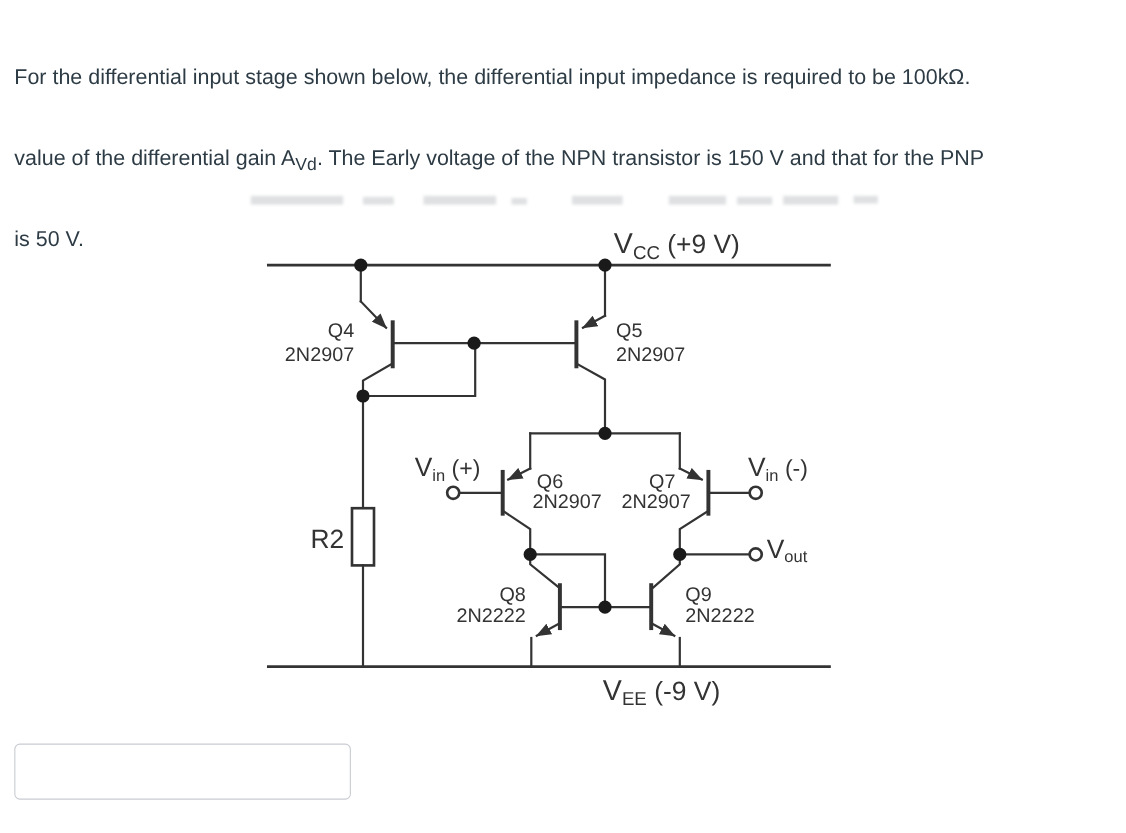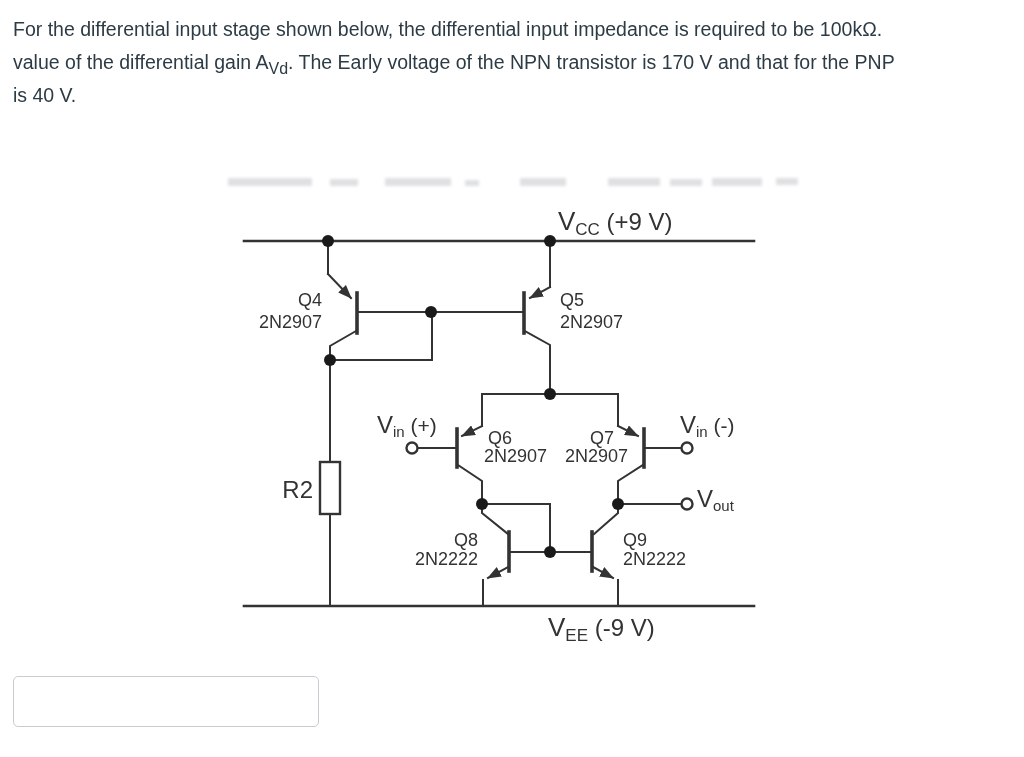--- a/index.html
+++ b/index.html
@@ -6,21 +6,21 @@
   body{
     position:relative;
     width:1024px;height:757px;
     font-family:"Liberation Sans", sans-serif;
     overflow:hidden;
   }
   .problem{
     position:absolute;left:13px;top:13px;width:1000px;
     color:#2d3b45;font-size:19.5px;line-height:33px;
   }
-  .problem .pline{display:block;white-space:nowrap;}
+  .problem .pline{display:block;white-space:nowrap;margin-top:41px;}
   .problem sub{font-size:16px;line-height:0;}
   .figure{position:absolute;left:0;top:14px;width:1024px;height:757px;pointer-events:none;}
   svg text{fill:#333333;font-family:"Liberation Sans", sans-serif;}
   .tlabel{font-size:18px;}
   .rlabel{font-size:24px;}
   .vlabel{font-size:24px;}
   .vlabel .sub{font-size:15px;}
   .vlabel .rest{font-size:21px;}
   .raillabel{font-size:26px;}
   .raillabel .sub{font-size:17px;}
@@ -30,22 +30,22 @@
     box-sizing:border-box;border:1px solid #c7ccd1;border-radius:5px;
     background:#ffffff;font-size:16px;color:#2d3b45;padding:0 12px;
     outline:none;
   }
 </style>
 </head>
 <body>
 
 <div class="problem">
   <span class="pline">For the differential input stage shown below, the differential input impedance is required to be 100kΩ.</span>
-  <span class="pline"><span>value of the differential gain A</span><sub>Vd</sub><span>. The Early voltage of the NPN transistor is 170 V and that for the PNP</span></span>
-  <span class="pline">is 40 V.</span>
+  <span class="pline"><span>value of the differential gain A</span><sub>Vd</sub><span>. The Early voltage of the NPN transistor is 150 V and that for the PNP</span></span>
+  <span class="pline">is 50 V.</span>
 </div>
 
 <div class="figure">
 <svg width="1024" height="757" viewBox="0 0 1024 757">
   <defs>
     <marker id="arr" viewBox="0 0 13 10" markerUnits="userSpaceOnUse" markerWidth="14" markerHeight="11" refX="12" refY="5" orient="auto">
       <path d="M0,0 L13,5 L0,10 Z" fill="#333333"></path>
     </marker>
     <filter id="smudge-blur" x="-20%" y="-150%" width="140%" height="400%">
       <feGaussianBlur stdDeviation="1.4"></feGaussianBlur>

